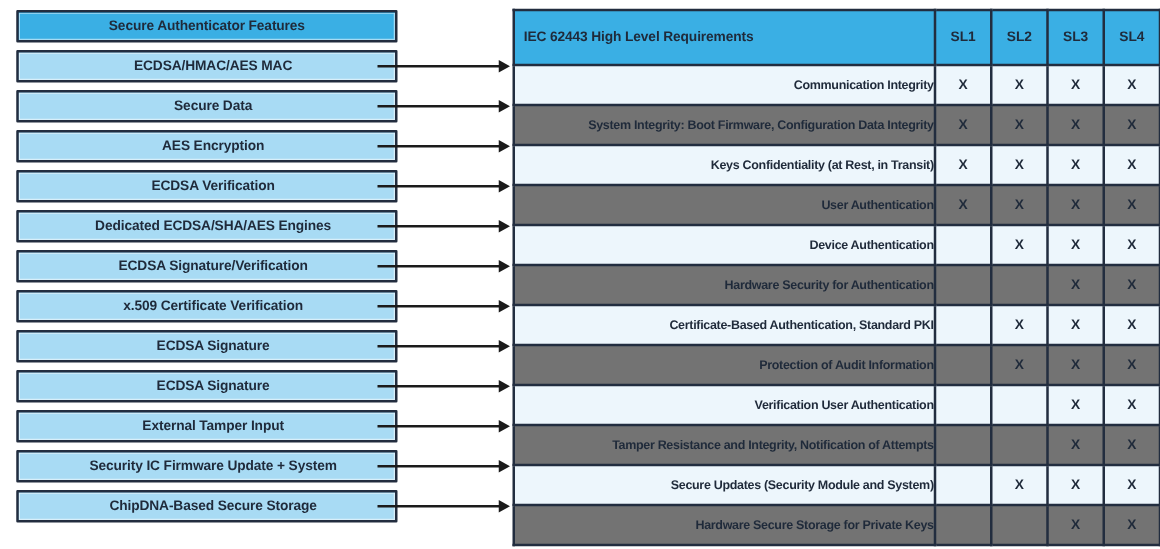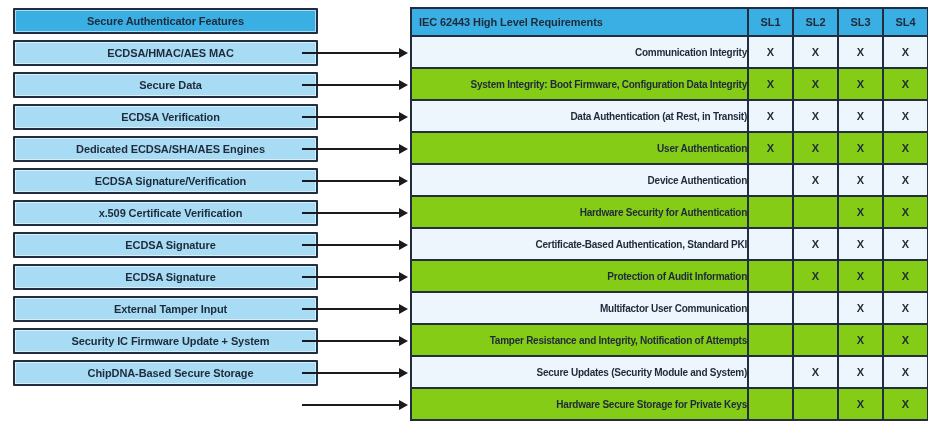--- a/index.html
+++ b/index.html
@@ -31,38 +31,39 @@
   }
   
   .req-table{
     position:absolute;left:410px;top:7px;width:517px;
     border-collapse:collapse;table-layout:fixed;
   }
   .req-table th,.req-table td{
     border:2px solid #222d3f;box-sizing:border-box;padding:0;
     font-family:"Liberation Sans",sans-serif;font-weight:bold;color:#1f2a3a;
   }
-  .req-table thead th{height:28px;background:#3aafe4;font-size:11px;text-align:center;}
+  .req-table thead th{height:44px;background:#3aafe4;font-size:11px;text-align:center;}
   .req-table thead th.req-h{text-align:left;padding-left:7px;letter-spacing:-0.1px;}
   .req-table tbody tr{height:32px;}
   .row-light td{background:#edf6fc;}
-  .row-dark td{background:#84cc16;}
+  .row-dark td{background:#737373;}
   .req-cell{text-align:right;padding-left:6px;font-size:10px;letter-spacing:-0.25px;white-space:nowrap;}
   .sl-cell{text-align:center;font-size:11px;}
 </style>
 </head>
 <body>
 
 <div class="canvas">
 
   <div class="features-col" id="features-col">
     <div class="feature-header">Secure Authenticator Features</div>
 
   <div class="feature-box">ECDSA/HMAC/AES MAC</div>
       <div class="feature-box">Secure Data</div>
+      <div class="feature-box">AES Encryption</div>
       <div class="feature-box">ECDSA Verification</div>
       <div class="feature-box">Dedicated ECDSA/SHA/AES Engines</div>
       <div class="feature-box">ECDSA Signature/Verification</div>
       <div class="feature-box">x.509 Certificate Verification</div>
       <div class="feature-box">ECDSA Signature</div>
       <div class="feature-box">ECDSA Signature</div>
       <div class="feature-box">External Tamper Input</div>
       <div class="feature-box">Security IC Firmware Update + System</div>
       <div class="feature-box">ChipDNA-Based Secure Storage</div>
     </div>
@@ -146,21 +147,21 @@
           <td class="sl-cell">X</td>
         </tr>
         <tr class="row-dark">
           <td class="req-cell">System Integrity: Boot Firmware, Configuration Data Integrity</td>
           <td class="sl-cell">X</td>
           <td class="sl-cell">X</td>
           <td class="sl-cell">X</td>
           <td class="sl-cell">X</td>
         </tr>
         <tr class="row-light">
-          <td class="req-cell">Data Authentication (at Rest, in Transit)</td>
+          <td class="req-cell">Keys Confidentiality (at Rest, in Transit)</td>
           <td class="sl-cell">X</td>
           <td class="sl-cell">X</td>
           <td class="sl-cell">X</td>
           <td class="sl-cell">X</td>
         </tr>
         <tr class="row-dark">
           <td class="req-cell">User Authentication</td>
           <td class="sl-cell">X</td>
           <td class="sl-cell">X</td>
           <td class="sl-cell">X</td>
@@ -188,21 +189,21 @@
           <td class="sl-cell">X</td>
         </tr>
         <tr class="row-dark">
           <td class="req-cell">Protection of Audit Information</td>
           <td class="sl-cell"></td>
           <td class="sl-cell">X</td>
           <td class="sl-cell">X</td>
           <td class="sl-cell">X</td>
         </tr>
         <tr class="row-light">
-          <td class="req-cell">Multifactor User Communication</td>
+          <td class="req-cell">Verification User Authentication</td>
           <td class="sl-cell"></td>
           <td class="sl-cell"></td>
           <td class="sl-cell">X</td>
           <td class="sl-cell">X</td>
         </tr>
         <tr class="row-dark">
           <td class="req-cell">Tamper Resistance and Integrity, Notification of Attempts</td>
           <td class="sl-cell"></td>
           <td class="sl-cell"></td>
           <td class="sl-cell">X</td>

